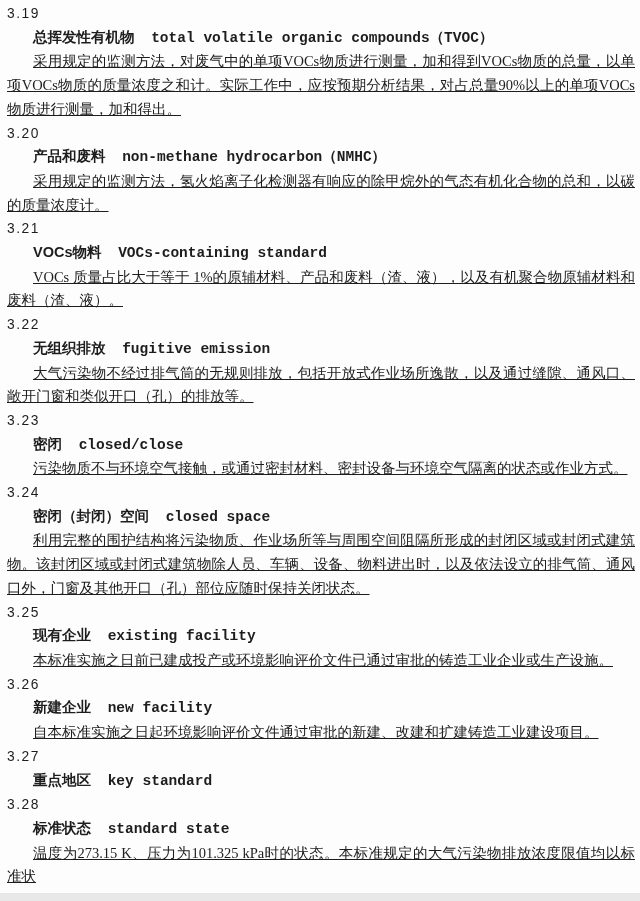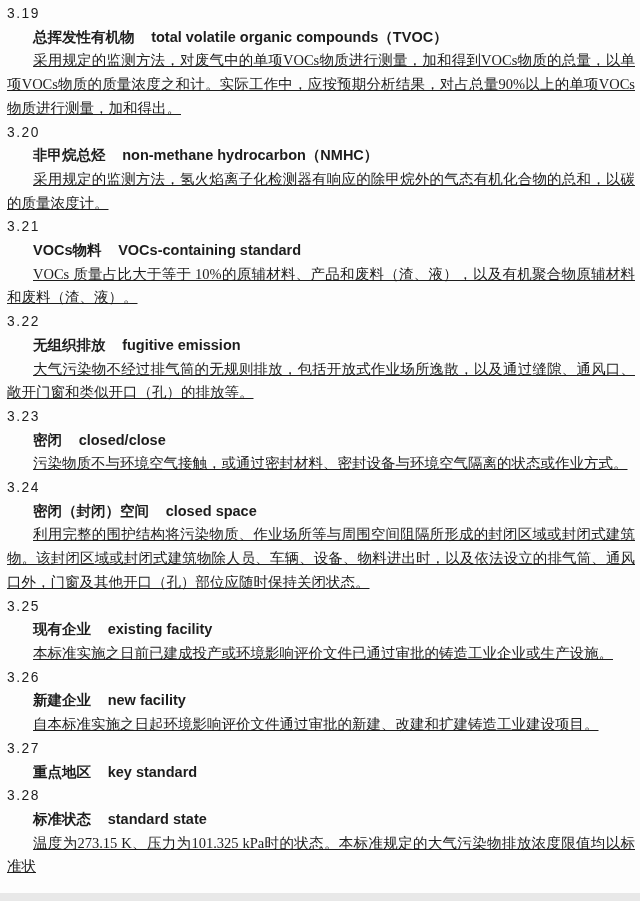--- a/index.html
+++ b/index.html
@@ -27,21 +27,21 @@
     padding-left: 26px;
     font-weight: bold;
     line-height: 23.7px;
     white-space: nowrap;
   }
   .term-zh {
     font-family: "Liberation Sans", "DejaVu Sans", sans-serif;
     margin-right: 1.15em;
   }
   .term-en {
-    font-family: Liberation Sans, sans-serif;
+    font-family: Liberation Mono, monospace;
   }
   .clause-body {
     text-indent: 26px;
     text-align: justify;
     line-height: 23.7px;
     text-decoration: underline;
   }
 </style>
 </head>
 <body>
@@ -49,28 +49,28 @@
 <div class="page">
 
   <section class="clause">
     <div class="clause-number">3.19</div>
     <div class="clause-term"><span class="term-zh">总挥发性有机物</span><span class="term-en">total volatile organic compounds（TVOC）</span></div>
     <p class="clause-body">采用规定的监测方法，对废气中的单项VOCs物质进行测量，加和得到VOCs物质的总量，以单项VOCs物质的质量浓度之和计。实际工作中，应按预期分析结果，对占总量90%以上的单项VOCs物质进行测量，加和得出。</p>
   </section>
 
   <section class="clause">
     <div class="clause-number">3.20</div>
-    <div class="clause-term"><span class="term-zh">非甲烷总烃</span><span class="term-en">non-methane hydrocarbon（NMHC）</span></div>
+    <div class="clause-term"><span class="term-zh">产品和废料</span><span class="term-en">non-methane hydrocarbon（NMHC）</span></div>
     <p class="clause-body">采用规定的监测方法，氢火焰离子化检测器有响应的除甲烷外的气态有机化合物的总和，以碳的质量浓度计。</p>
   </section>
 
   <section class="clause">
     <div class="clause-number">3.21</div>
     <div class="clause-term"><span class="term-zh">VOCs物料</span><span class="term-en">VOCs-containing standard</span></div>
-    <p class="clause-body">VOCs 质量占比大于等于 10%的原辅材料、产品和废料（渣、液），以及有机聚合物原辅材料和废料（渣、液）。</p>
+    <p class="clause-body">VOCs 质量占比大于等于 1%的原辅材料、产品和废料（渣、液），以及有机聚合物原辅材料和废料（渣、液）。</p>
   </section>
 
   <section class="clause">
     <div class="clause-number">3.22</div>
     <div class="clause-term"><span class="term-zh">无组织排放</span><span class="term-en">fugitive emission</span></div>
     <p class="clause-body">大气污染物不经过排气筒的无规则排放，包括开放式作业场所逸散，以及通过缝隙、通风口、敞开门窗和类似开口（孔）的排放等。</p>
   </section>
 
   <section class="clause">
     <div class="clause-number">3.23</div>

